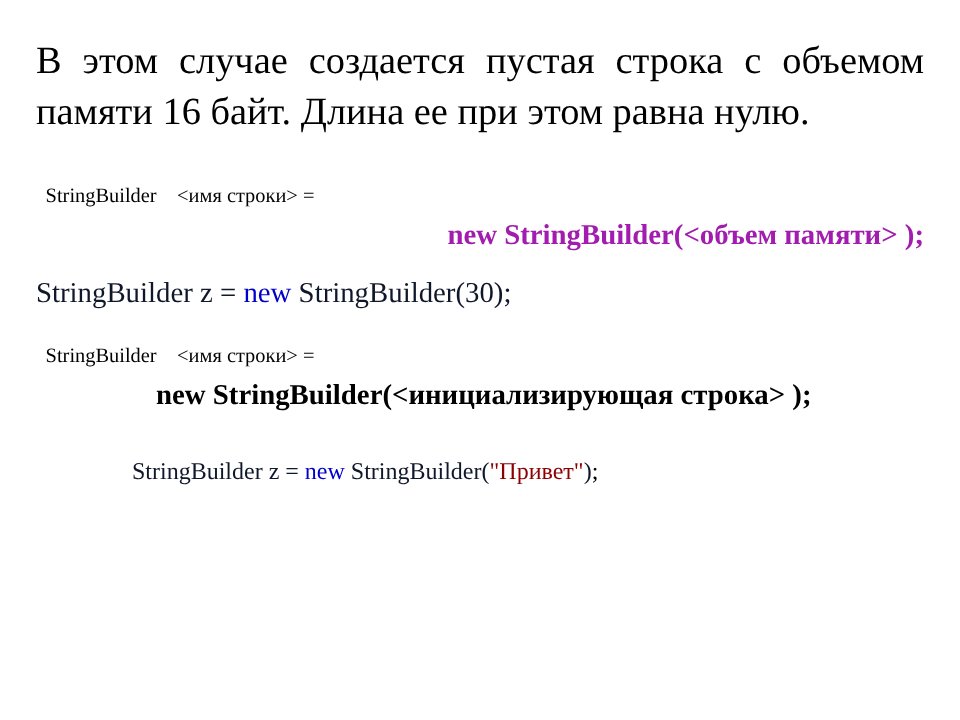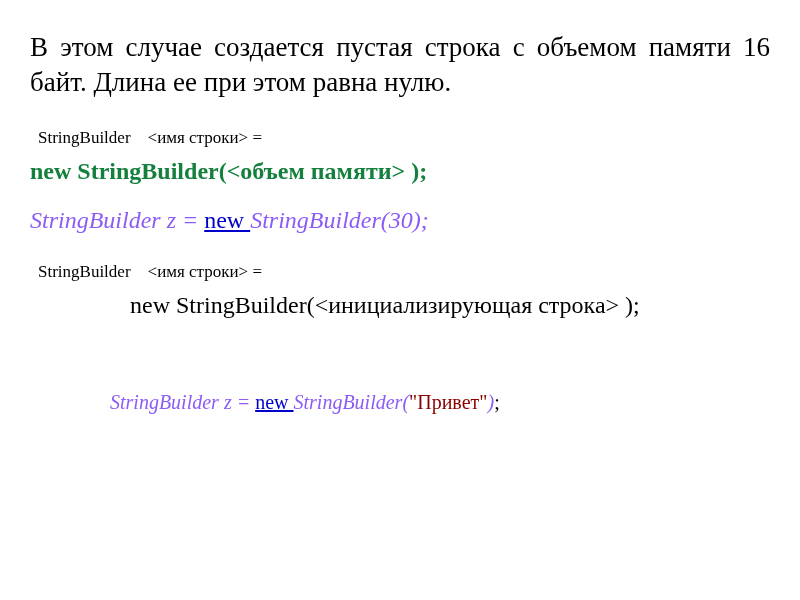--- a/index.html
+++ b/index.html
@@ -9,62 +9,63 @@
     height: 600px;
     font-family: "Times New Roman", serif;
     background: #ffffff;
     overflow: hidden;
   }
   .page {
     padding: 30px 30px 30px 30px;
     box-sizing: border-box;
   }
   .intro {
-    font-size: 27px;
+    font-size: 32px;
     line-height: 1.3;
     color: #000;
-    margin-bottom: 28px;
+    margin-bottom: 40px;
     text-align: justify;
     text-justify: inter-word;
   }
   .syntax-line {
     font-size: 17px;
     font-weight: normal;
     color: #000;
     margin-bottom: 10px;
     padding-left: 8px;
   }
   .syntax-line2 {
     font-size: 24px;
     font-weight: bold;
-    color: #15803d;
+    color: #a21caf;
+    text-align: right;
     margin-bottom: 22px;
     padding-right: 0;
   }
   .code-example {
     font-size: 24px;
     margin-bottom: 28px;
     padding-left: 0;
   }
   .syntax-block2 .syntax-line {
     margin-bottom: 10px;
   }
   .syntax-block2 .syntax-line2b {
     font-size: 24px;
-    font-weight: normal;
+    font-weight: bold;
     color: #000;
     padding-left: 100px;
-    margin-bottom: 72px;
+    margin-bottom: 38px;
   }
   .code-example2 {
     font-size: 20px;
     padding-left: 80px;
   }
-  .teal { color: #8b5cf6; font-style: italic; }
-  .blue { color: #0000cc; text-decoration: underline; }
+  .teal { color: #0f172a; }
+  .blue { color: #0000cc; }
   .darkred { color: #8b0000; }
   .black { color: #000; }
 </style>
 </head>
 <body>
 
 <div class="page">
 
   <div class="intro">В этом случае создается пустая строка с объемом памяти 16 байт. Длина ее при этом равна нулю.</div>
 

